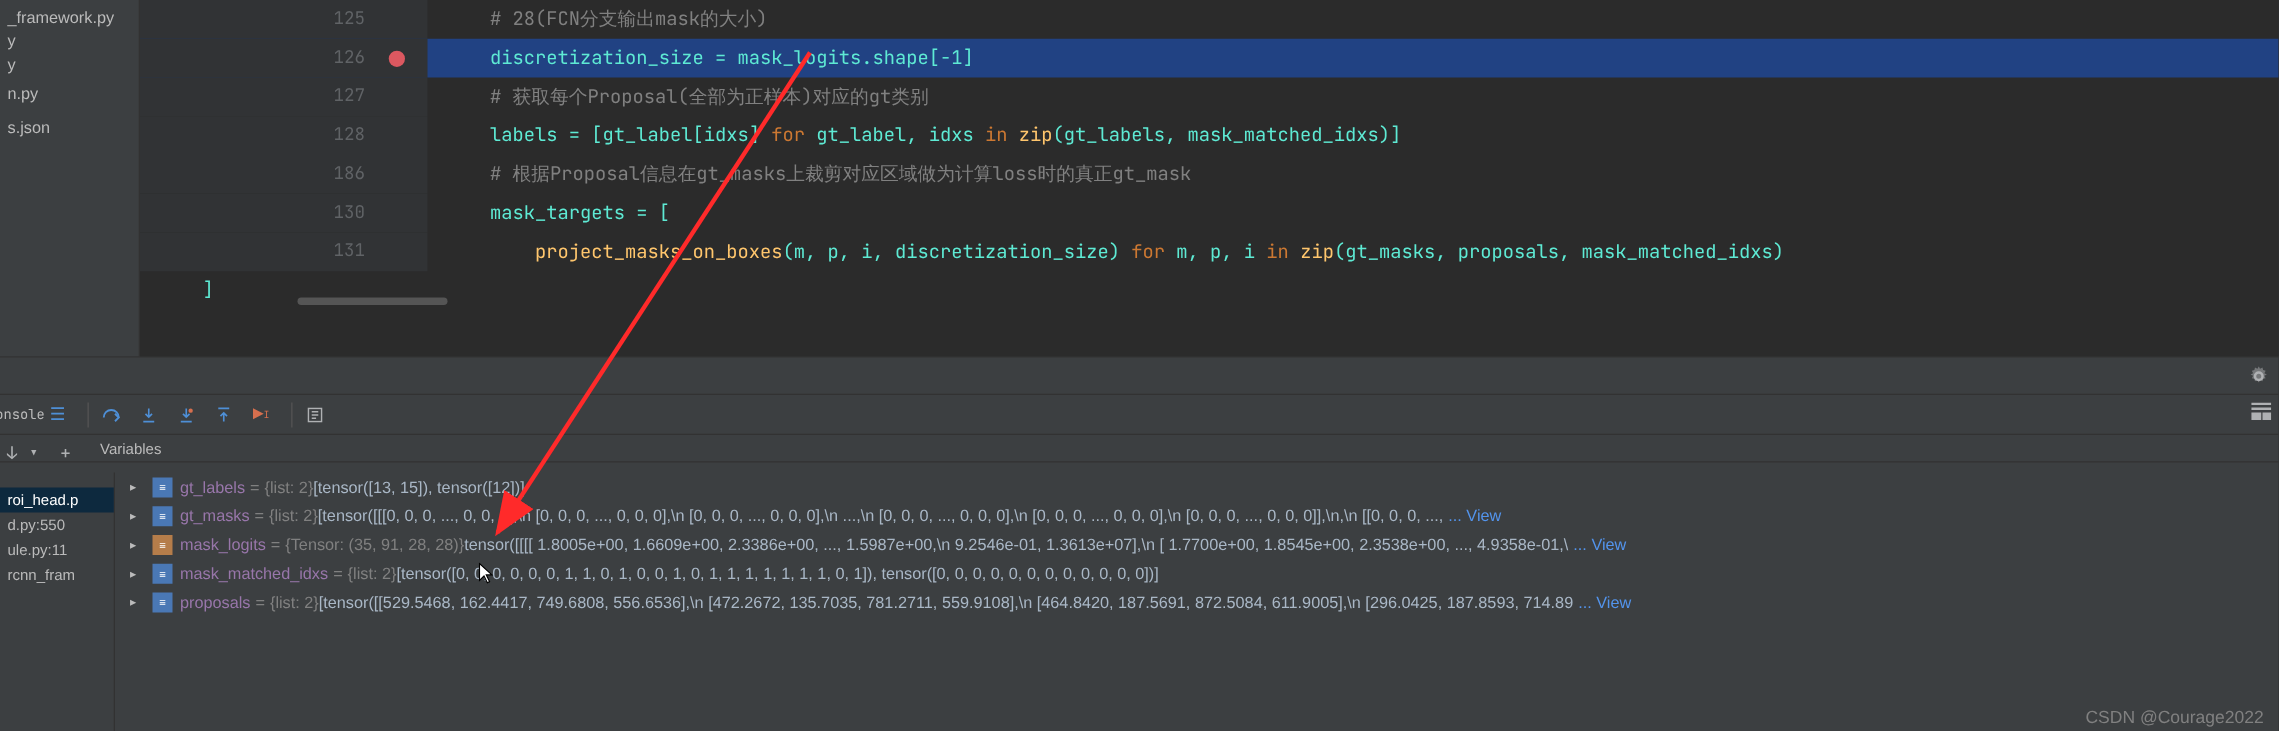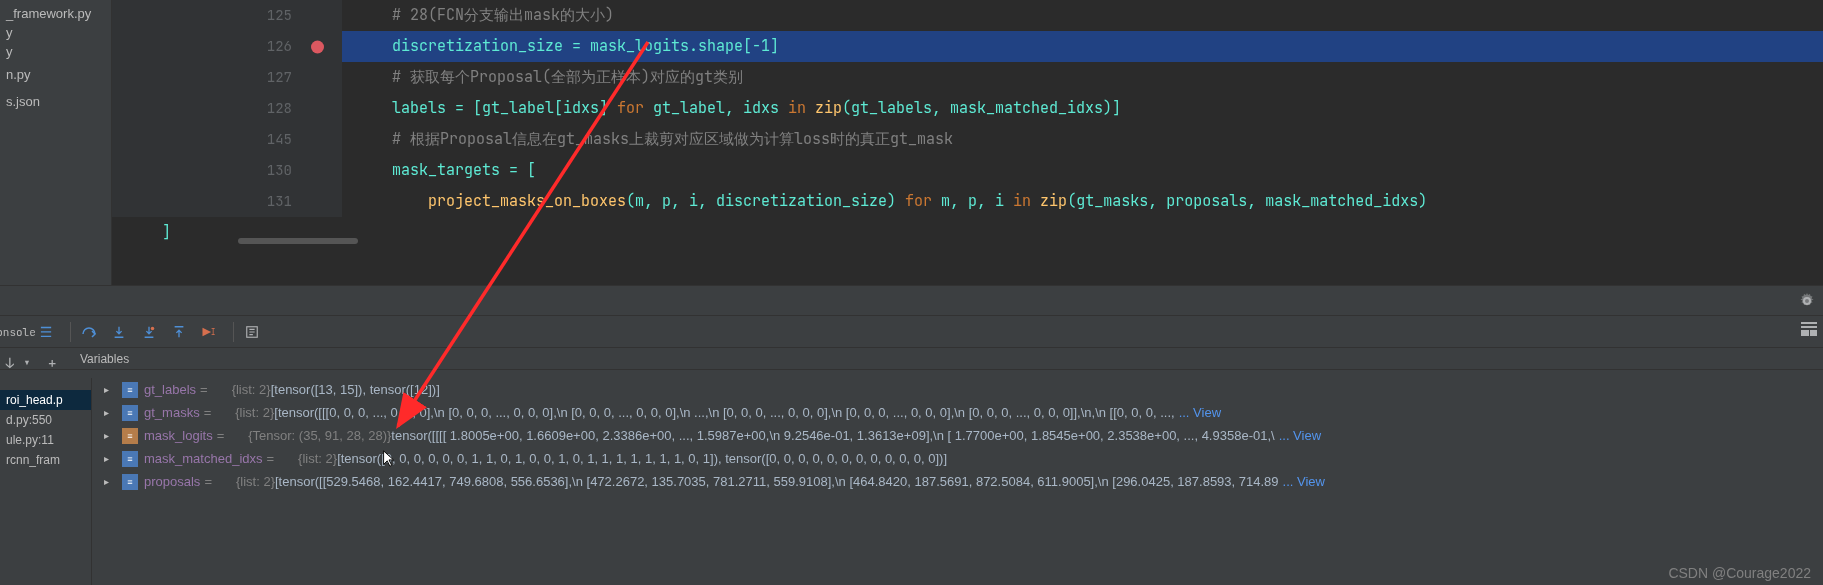--- a/index.html
+++ b/index.html
@@ -175,21 +175,21 @@
       align-items: center;
       justify-content: center;
       font-size: 9px;
       color: #fff;
       margin: 0 6px;
       flex-shrink: 0;
     }
     .var-icon.tensor { background: #b57d4a; }
     .var-name { color: #9876aa; }
     .var-eq { color: #808080; margin: 0 4px; }
-    .var-type { color: #808080; margin-left: 20px; }
+    .var-type { color: #808080; }
     .var-val { color: #a9b7c6; }
     .view-link { color: #5394ec; margin-left: 4px; }
     .watermark {
       position: absolute;
       right: 12px;
       bottom: 4px;
       color: #808080;
       font-size: 14px;
       font-family: sans-serif;
     }
@@ -252,21 +252,21 @@
           <div class="code"><span class="cmt"># 获取每个Proposal(全部为正样本)对应的gt类别</span></div>
         </div>
         <div class="line-row">
           <div class="gutter">
             <span class="lineno">128</span>
           </div>
           <div class="code"><span class="param">labels = [gt_label[idxs] </span><span class="kw">for</span><span class="param"> gt_label, idxs </span><span class="kw">in</span><span class="param"> </span><span class="fn">zip</span><span class="param">(gt_labels, mask_matched_idxs)]</span></div>
         </div>
         <div class="line-row">
           <div class="gutter">
-            <span class="lineno">145</span>
+            <span class="lineno">186</span>
           </div>
           <div class="code"><span class="cmt"># 根据Proposal信息在gt_masks上裁剪对应区域做为计算loss时的真正gt_mask</span></div>
         </div>
         <div class="line-row">
           <div class="gutter">
             <span class="lineno">130</span>
           </div>
           <div class="code"><span class="param">mask_targets = [</span></div>
         </div>
         <div class="line-row">
@@ -360,21 +360,21 @@
       <span class="var-type">{list: 2} </span>
       <span class="var-val">[tensor([[[0, 0, 0,  ..., 0, 0, 0],\n        [0, 0, 0,  ..., 0, 0, 0],\n        [0, 0, 0,  ..., 0, 0, 0],\n        ...,\n        [0, 0, 0,  ..., 0, 0, 0],\n        [0, 0, 0,  ..., 0, 0, 0],\n        [0, 0, 0,  ..., 0, 0, 0]],\n,\n       [[0, 0, 0,  ...,</span>
       <span class="view-link">... View</span>
     </div>
     <div class="var-row">
       <span class="chev">▸</span>
       <span class="var-icon tensor">≡</span>
       <span class="var-name">mask_logits</span>
       <span class="var-eq"> = </span>
       <span class="var-type">{Tensor: (35, 91, 28, 28)} </span>
-      <span class="var-val">tensor([[[[ 1.8005e+00,  1.6609e+00,  2.3386e+00,  ...,  1.5987e+00,\n           9.2546e-01,  1.3613e+09],\n          [ 1.7700e+00,  1.8545e+00,  2.3538e+00,  ...,  4.9358e-01,\</span>
+      <span class="var-val">tensor([[[[ 1.8005e+00,  1.6609e+00,  2.3386e+00,  ...,  1.5987e+00,\n           9.2546e-01,  1.3613e+07],\n          [ 1.7700e+00,  1.8545e+00,  2.3538e+00,  ...,  4.9358e-01,\</span>
       <span class="view-link">... View</span>
     </div>
     <div class="var-row">
       <span class="chev">▸</span>
       <span class="var-icon">≡</span>
       <span class="var-name">mask_matched_idxs</span>
       <span class="var-eq"> = </span>
       <span class="var-type">{list: 2} </span>
       <span class="var-val">[tensor([0, 0, 0, 0, 0, 0, 1, 1, 0, 1, 0, 0, 1, 0, 1, 1, 1, 1, 1, 1, 1, 0, 1]), tensor([0, 0, 0, 0, 0, 0, 0, 0, 0, 0, 0, 0])]</span>
     </div>

